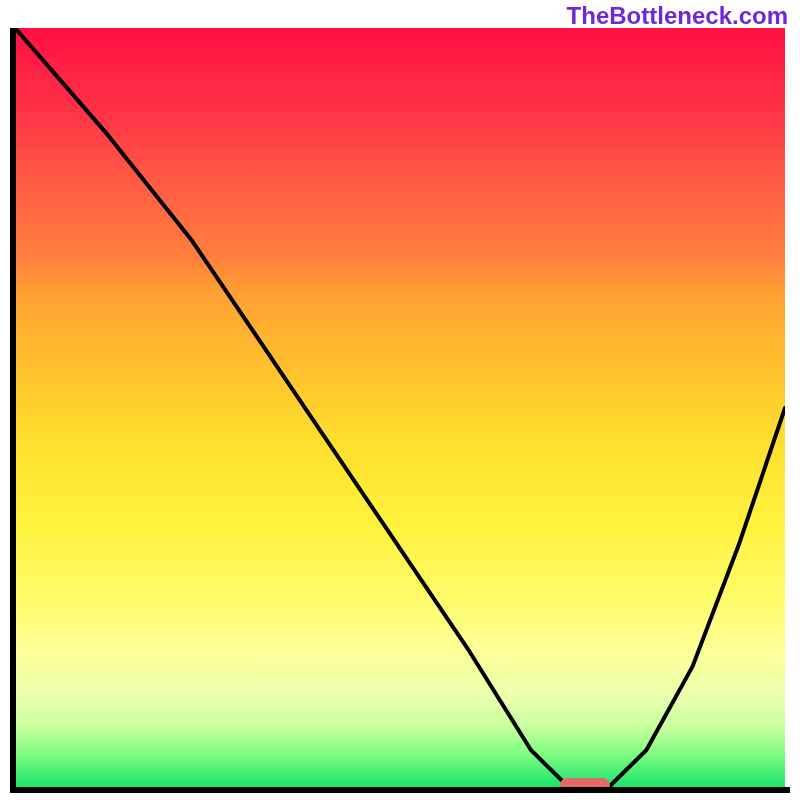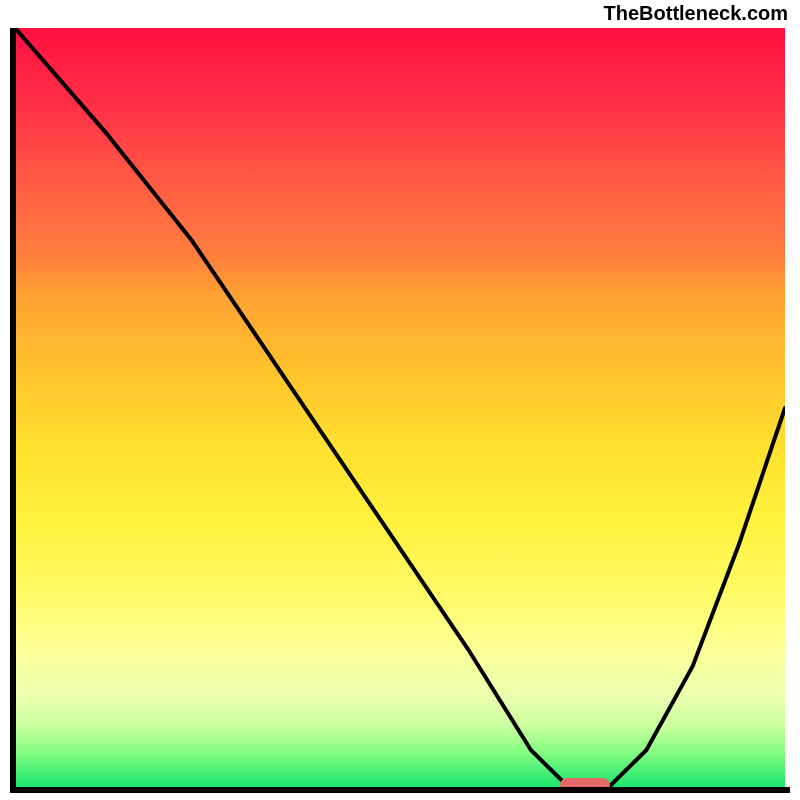--- a/index.html
+++ b/index.html
@@ -13,22 +13,22 @@
   }
   .wrap {
     position: relative;
     width: 800px;
     height: 800px;
   }
   .attribution {
     position: absolute;
     top: 2px;
     right: 12px;
-    color: #000000;
-    font-size: 20px;
+    color: #6d28d9;
+    font-size: 24px;
     font-weight: 600;
     letter-spacing: 0px;
     user-select: none;
   }
   .plot {
     position: absolute;
     left: 15px;
     top: 28px;
     width: 770px;
     height: 760px;

